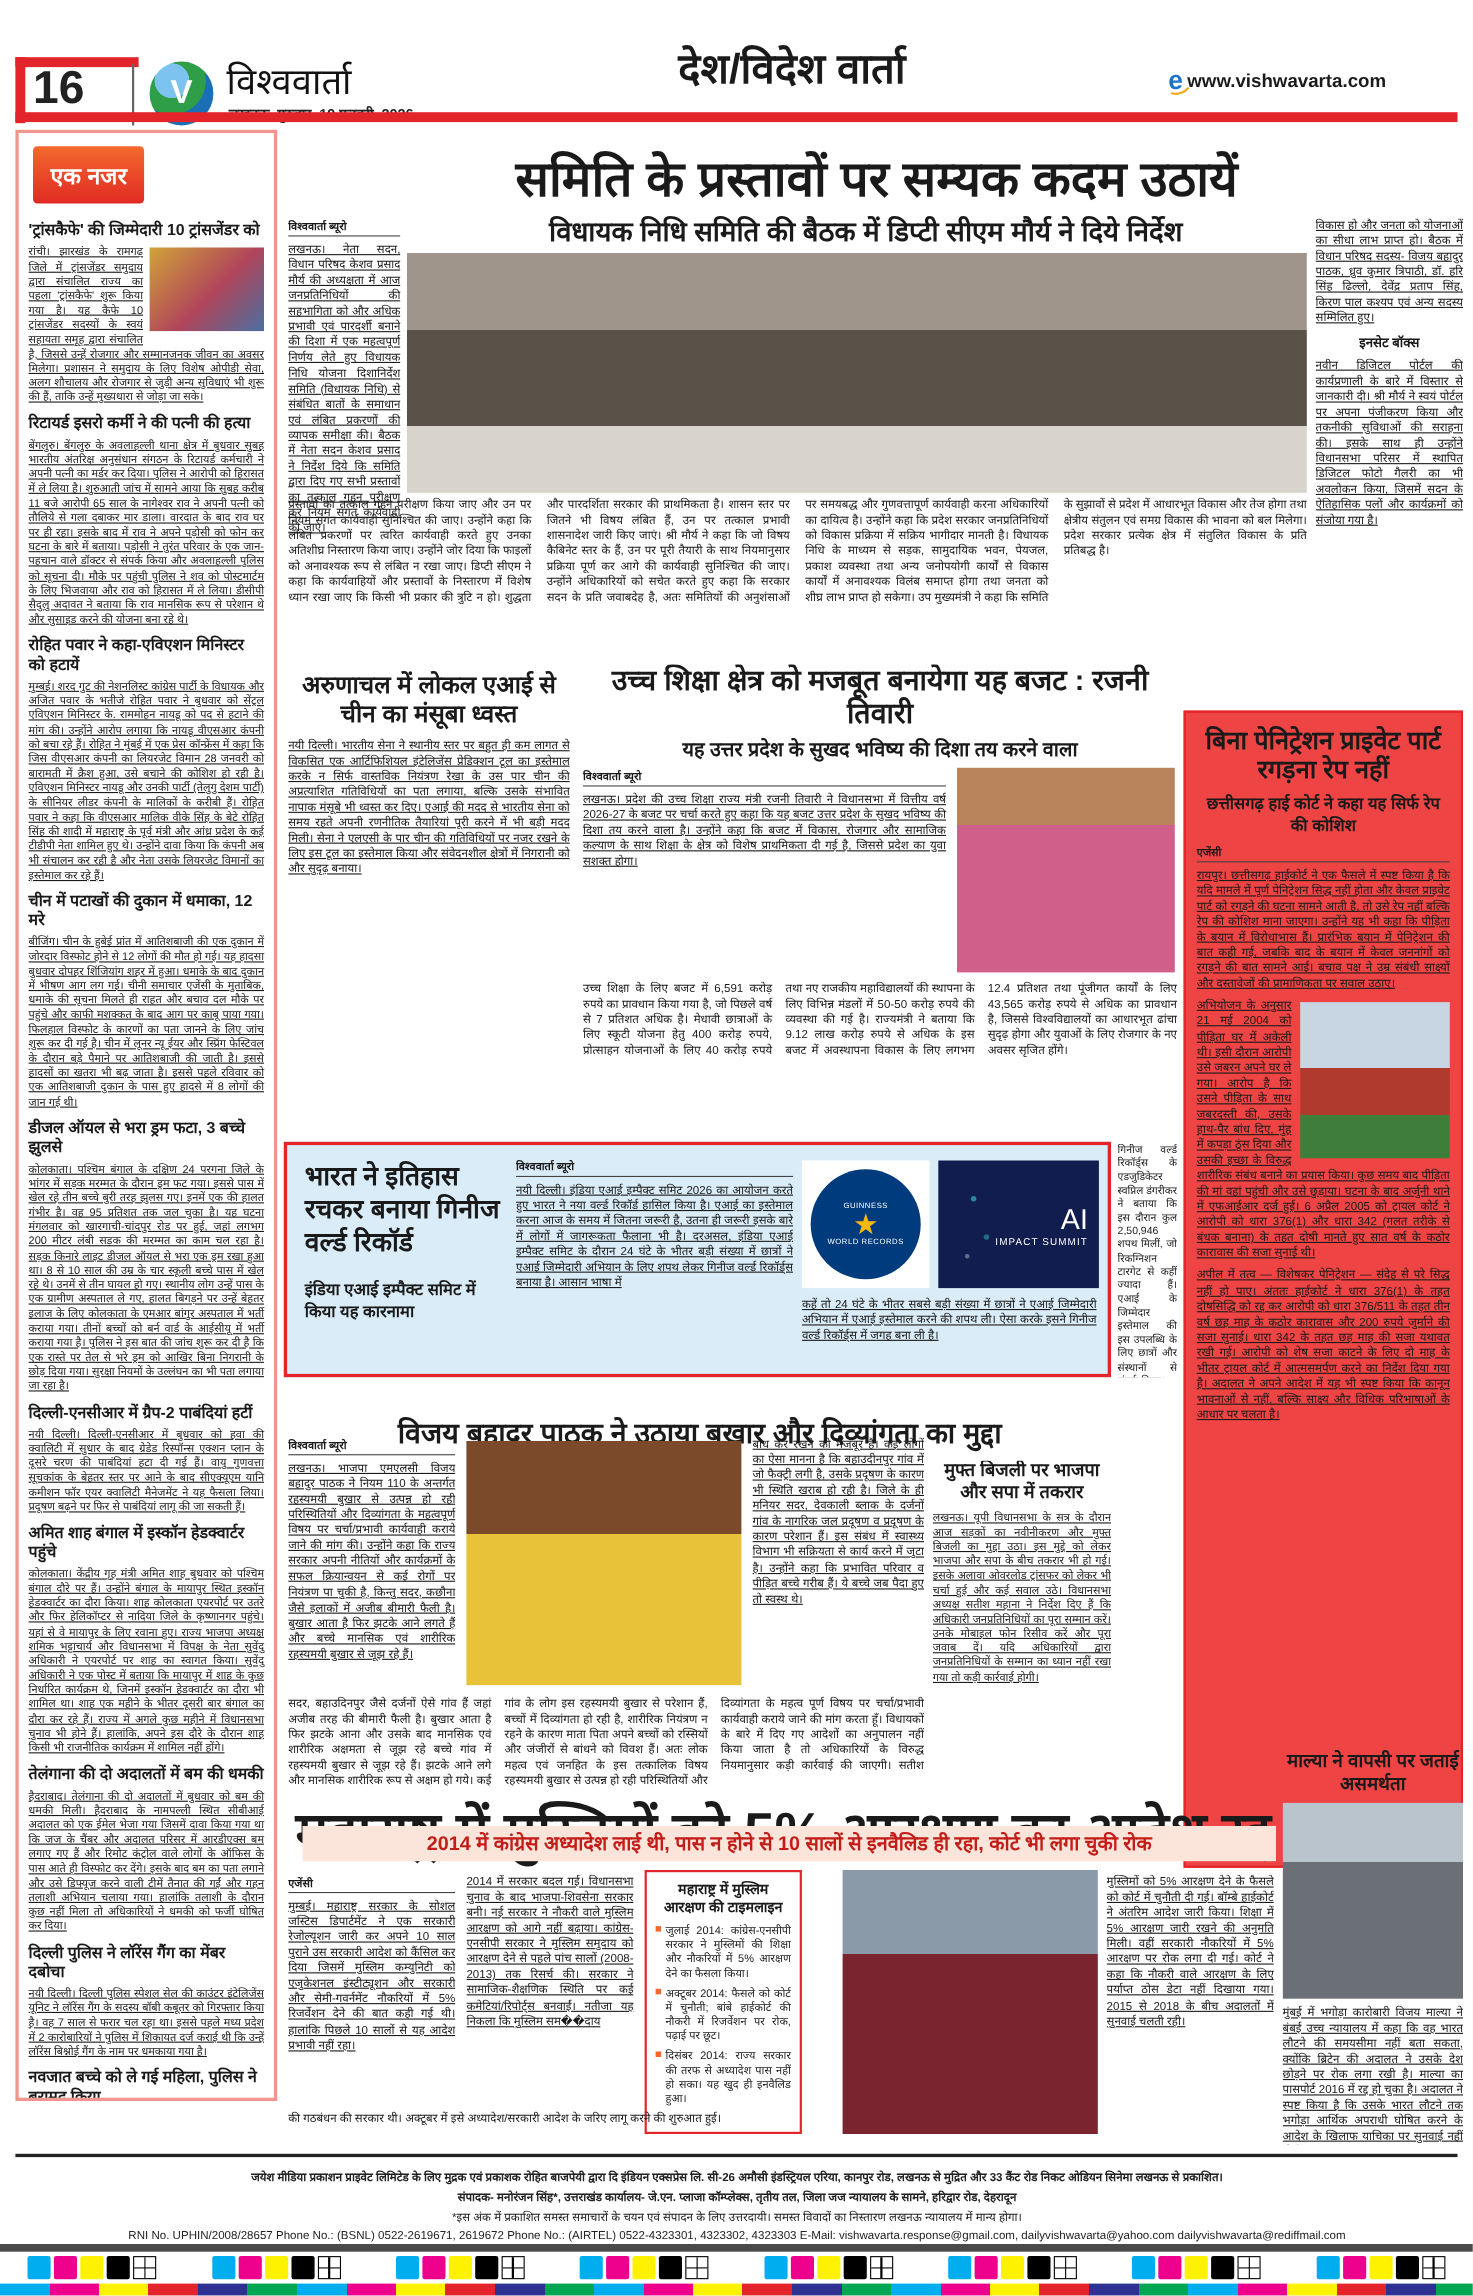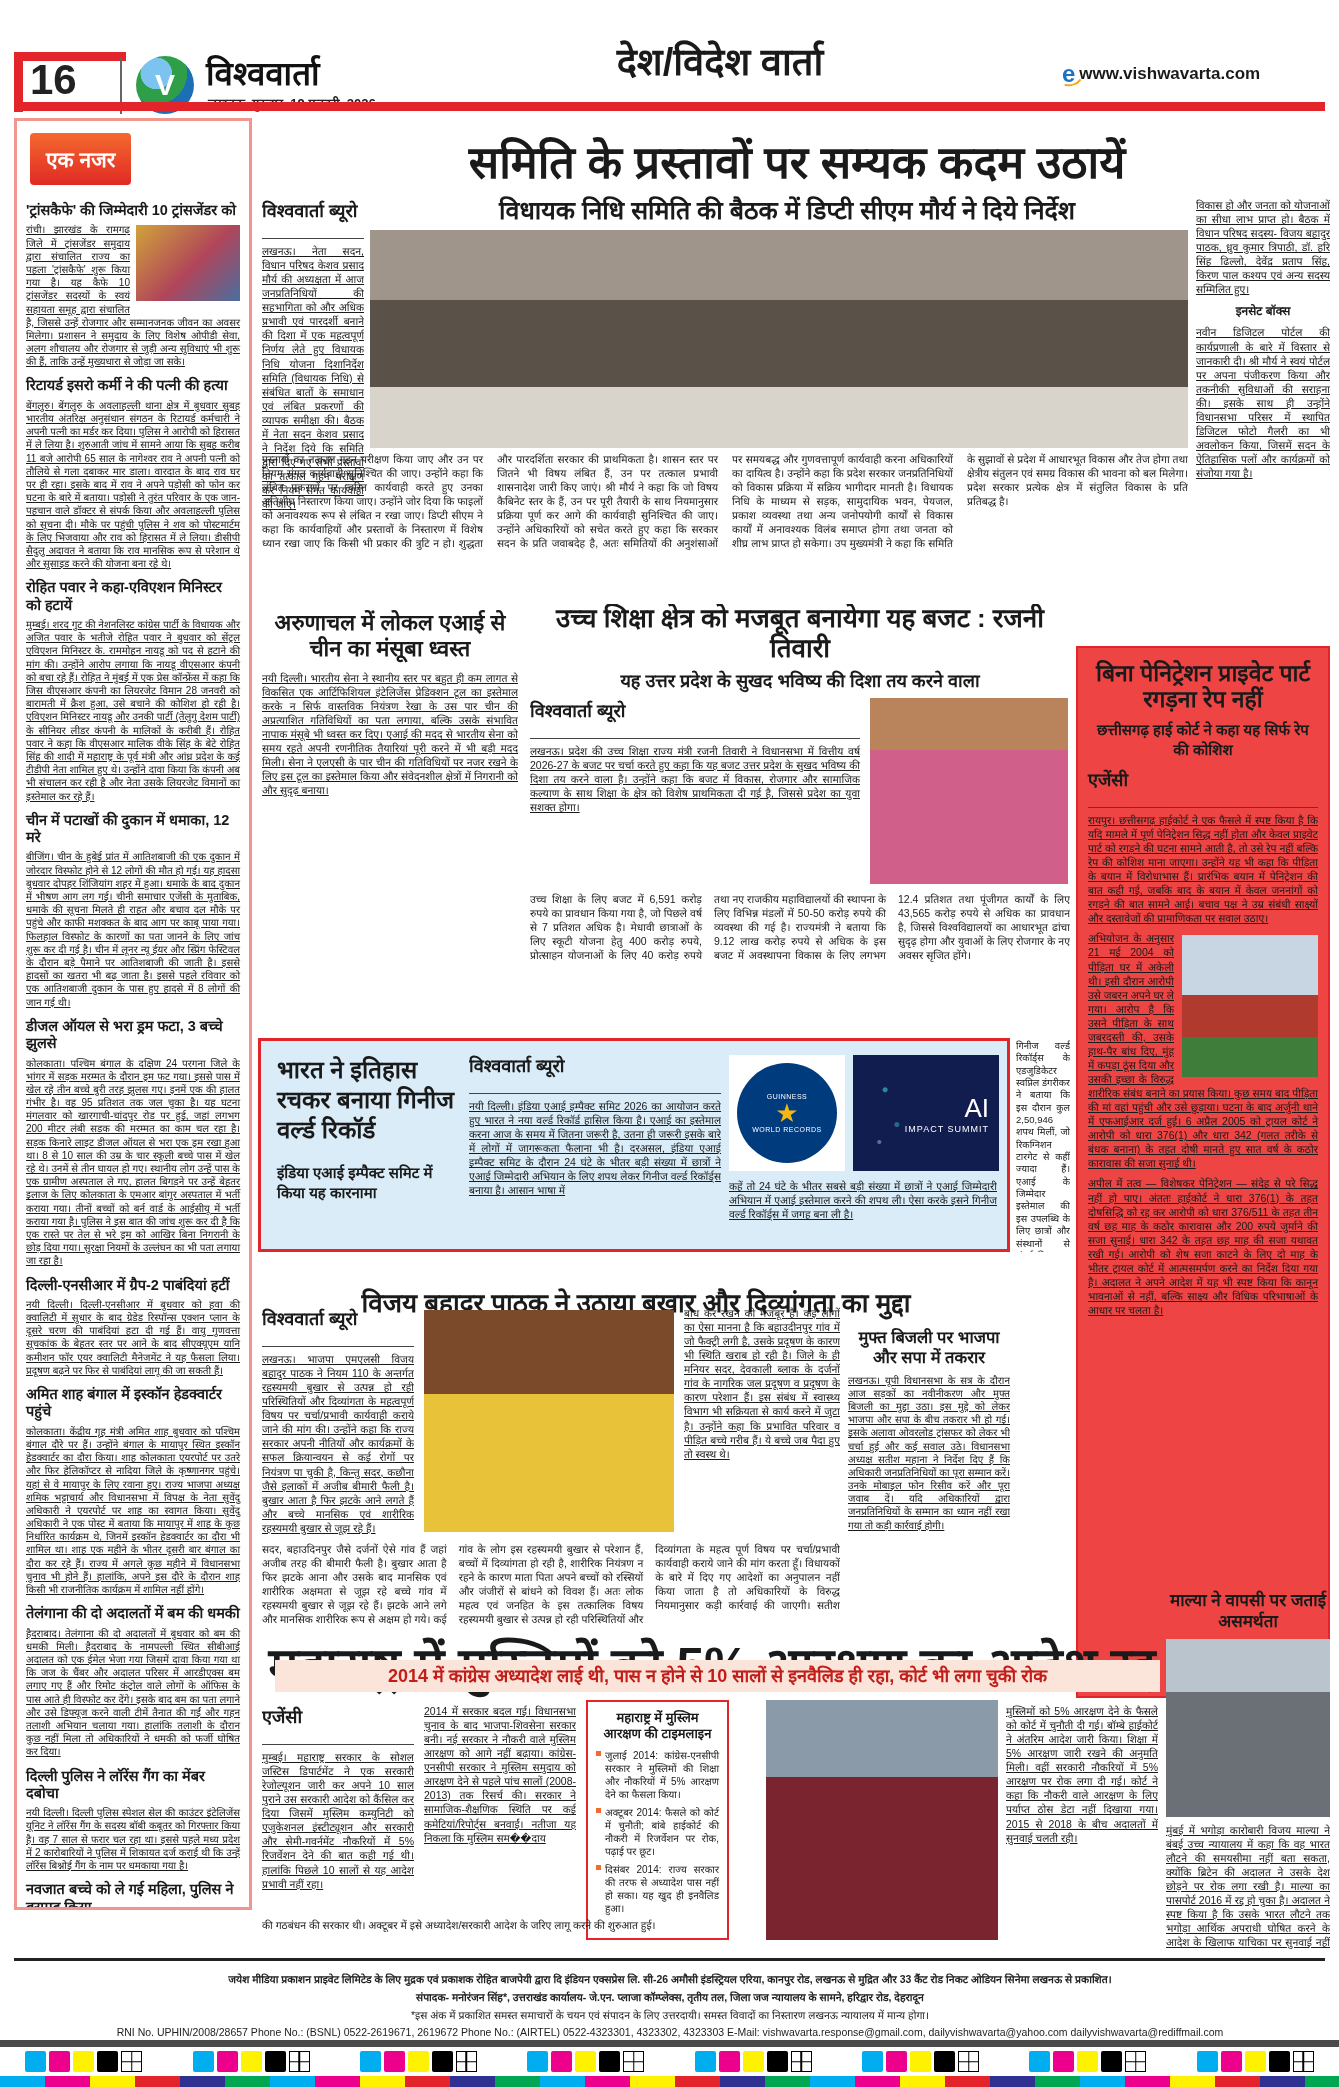--- a/index.html
+++ b/index.html
@@ -8,41 +8,41 @@
   .abs{position:absolute;}
   p{margin:0 0 6px 0;text-decoration:underline;}
   
   .hdr-corner-top{left:14px;top:52px;width:112px;height:9px;background:#e3242b;}
   .hdr-corner-side{left:14px;top:52px;width:9px;height:60px;background:#e3242b;}
   .page-number{left:30px;top:56px;font-size:42px;font-weight:bold;color:#222;}
   .hdr-divider{left:120px;top:58px;width:2px;height:56px;background:#666;}
   .logo{left:136px;top:56px;width:58px;height:58px;border-radius:50%;
         background:radial-gradient(circle at 35% 30%,#7cc4ef 0 28%,#2e9e49 29% 55%,#1b6fb5 56% 100%);
         display:flex;align-items:center;justify-content:center;color:#fff;font-size:30px;font-weight:bold;}
-  .masthead{left:206px;top:50px;font-size:33px;font-weight:bold;color:#111;}
+  .masthead{left:206px;top:50px;font-size:33px;font-weight:normal;color:#111;}
   .edition-line{left:208px;top:94px;font-size:13px;font-weight:bold;color:#222;}
   .section-title{left:540px;top:34px;width:360px;text-align:center;font-size:38px;font-weight:bold;}
   .website-wrap{left:1062px;top:62px;font-size:17px;font-weight:bold;display:flex;align-items:center;gap:4px;}
   .e-icon{position:relative;color:#1a73c6;font-size:24px;font-weight:bold;line-height:1;}
   .e-icon::after{content:'';position:absolute;left:-3px;top:6px;width:20px;height:14px;
         border:2px solid transparent;border-bottom-color:#f5a81c;border-radius:50%;transform:rotate(-18deg);}
   .red-rule{left:14px;top:102px;width:1311px;height:9px;background:#e3242b;}
   
   .ek-najar{left:14px;top:118px;width:238px;height:1792px;border:3px solid #f0968e;box-sizing:border-box;
             padding:8px 9px;overflow:hidden;}
   .en-title{display:inline-block;background:linear-gradient(180deg,#f4692e,#e02a24);color:#fff;
             font-size:21px;font-weight:bold;padding:12px 16px;border-radius:4px;margin:4px 0 8px 4px;}
   .en-item h3{font-size:14.5px;font-weight:bold;margin:9px 0 4px;line-height:1.2;}
   .en-item p{font-size:10px;line-height:1.32;text-align:justify;}
   .en-photo{float:right;width:104px;height:76px;margin:2px 0 4px 6px;
             background:linear-gradient(135deg,#d1a33a,#b0455a 55%,#4a6fa0);}
   
   .lead-headline{left:262px;top:108px;width:1070px;font-size:45px;font-weight:bold;text-align:center;line-height:1.1;}
   .lead-subhead{left:372px;top:192px;width:830px;font-size:25px;font-weight:bold;text-align:center;}
-  .byline{font-size:18px;font-weight:bold;border-bottom:1.5px solid #444;padding-bottom:16px;margin-bottom:5px;}
+  .byline{font-size:10px;font-weight:bold;border-bottom:1.5px solid #444;padding-bottom:2px;margin-bottom:5px;}
   .smalltext{font-size:10.5px;line-height:1.34;text-align:justify;}
   .lead-col1{left:262px;top:198px;width:102px;height:402px;overflow:hidden;}
   .lead-photo{left:370px;top:230px;width:818px;height:218px;
        background:linear-gradient(180deg,#9f958a 0 32%,#5a5248 32% 72%,#d8d4cc 72% 100%);}
   .lead-right{left:1196px;top:198px;width:134px;height:408px;overflow:hidden;}
   .inset-label{text-align:center;font-weight:bold;font-size:12px;margin:6px 0;}
   .lead-bottom{left:262px;top:452px;width:926px;height:152px;column-count:4;column-gap:14px;overflow:hidden;}
   
   .arunachal{left:262px;top:610px;width:256px;height:422px;overflow:hidden;}
   .arunachal h2{font-size:22px;font-weight:bold;text-align:center;margin:0 0 8px;line-height:1.2;}

